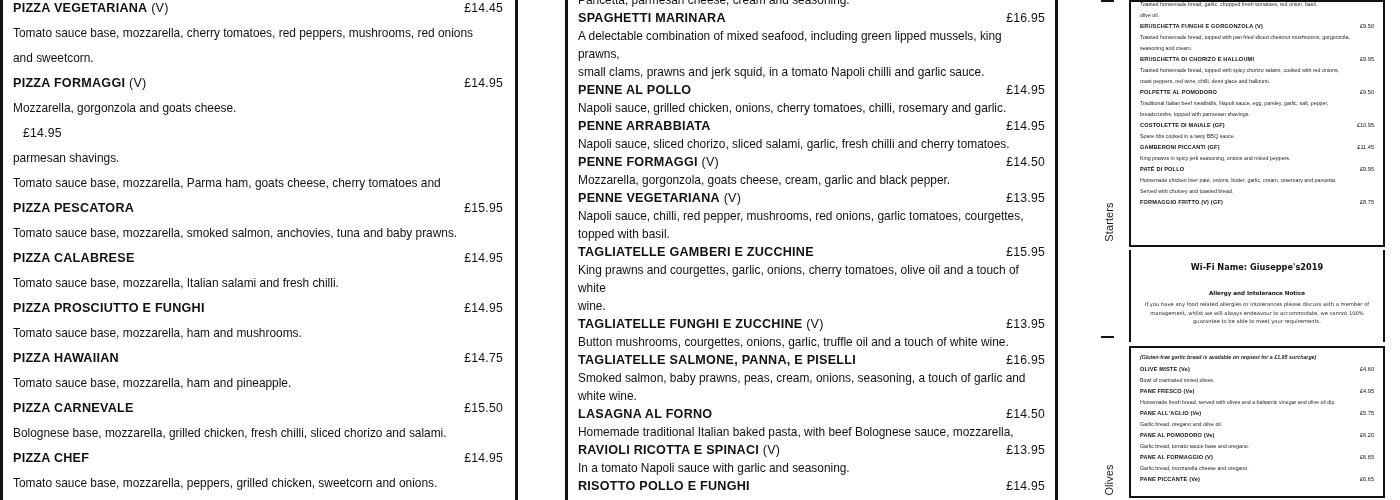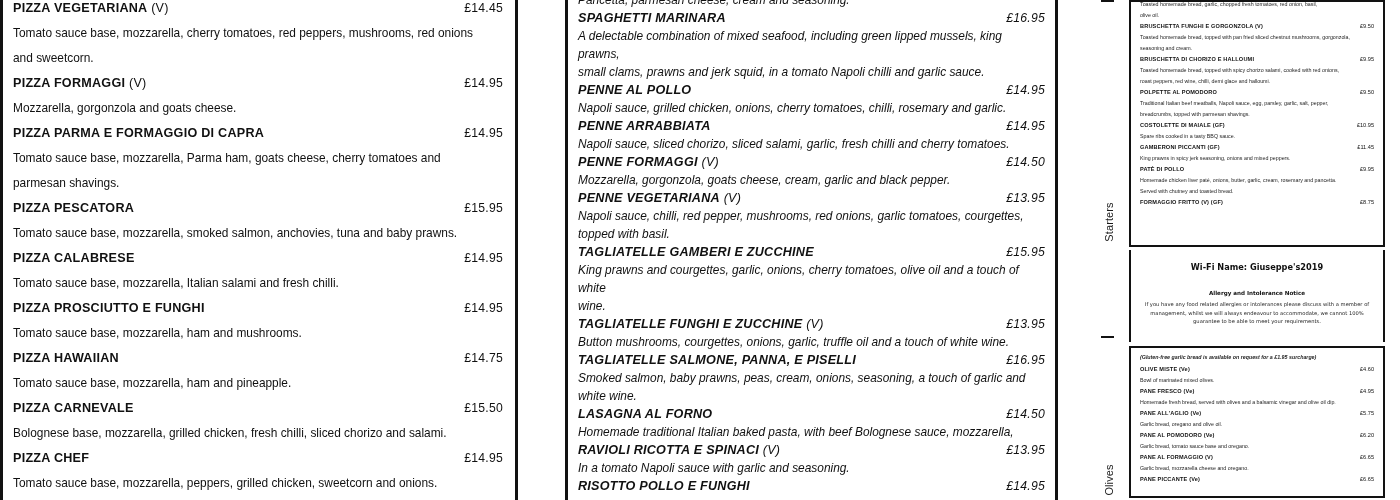--- a/index.html
+++ b/index.html
@@ -47,21 +47,20 @@
 
   
   #panel-pizza {
     width: 518px;
     padding: 0 12px 0 10px;
   }
   
   #panel-pasta {
     width: 493px;
     padding: 0 10px 0 10px;
-    font-style: italic;
   }
   
   #panel-starters {
     width: 293px;
     padding: 0 6px 0 0;
     display: flex;
     flex-direction: row;
   }
 
   
@@ -267,25 +266,24 @@
         </div>
         <div class="item">
           <div class="item-head">
             <span class="item-name">PIZZA FORMAGGI<span class="suffix"> (V)</span></span>
             <span class="item-price">£14.95</span>
           </div>
           <div class="item-desc">Mozzarella, gorgonzola and goats cheese.</div>
         </div>
         <div class="item">
           <div class="item-head">
-            <span class="item-name">PIZZA PARMA E FORMAGGIO DI CAPRA</span>
-            <span class="item-price">£14.95</span>
-          </div>
+            <span class="item-price">£14.95</span>
+          </div>
+          <div class="item-desc">parmesan shavings.</div>
           <div class="item-desc">Tomato sauce base, mozzarella, Parma ham, goats cheese, cherry tomatoes and</div>
-          <div class="item-desc">parmesan shavings.</div>
         </div>
         <div class="item">
           <div class="item-head">
             <span class="item-name">PIZZA PESCATORA</span>
             <span class="item-price">£15.95</span>
           </div>
           <div class="item-desc">Tomato sauce base, mozzarella, smoked salmon, anchovies, tuna and baby prawns.</div>
         </div>
         <div class="item">
           <div class="item-head">

